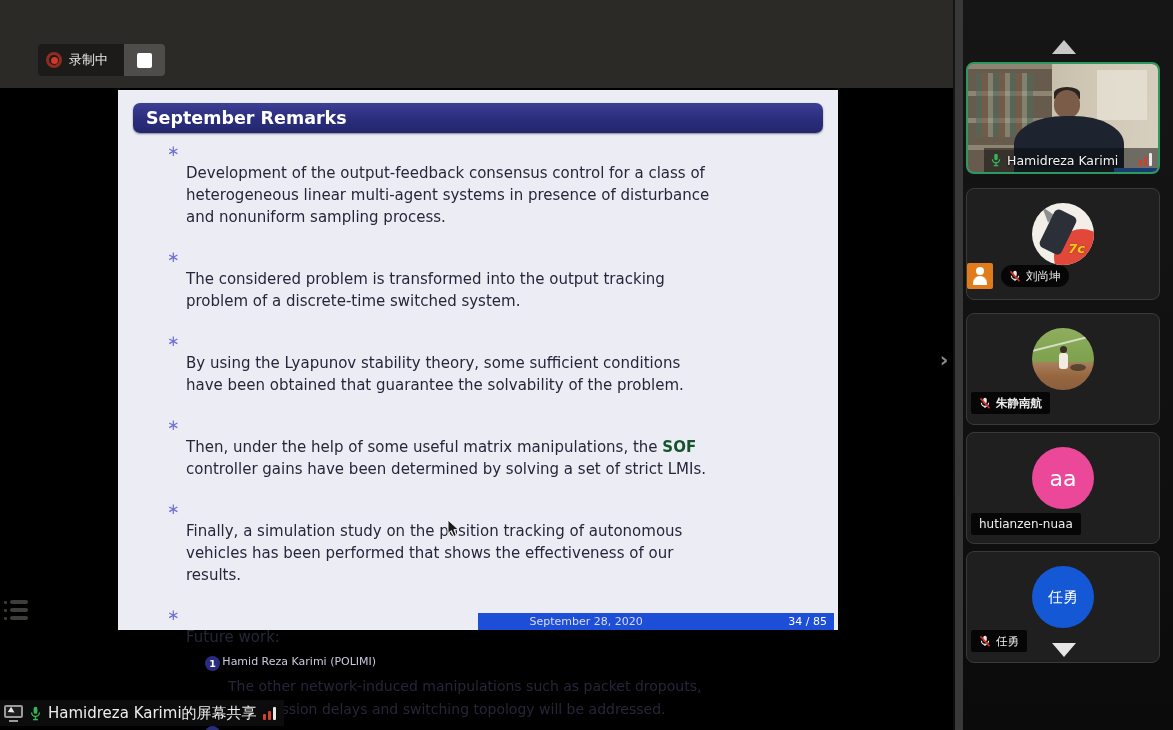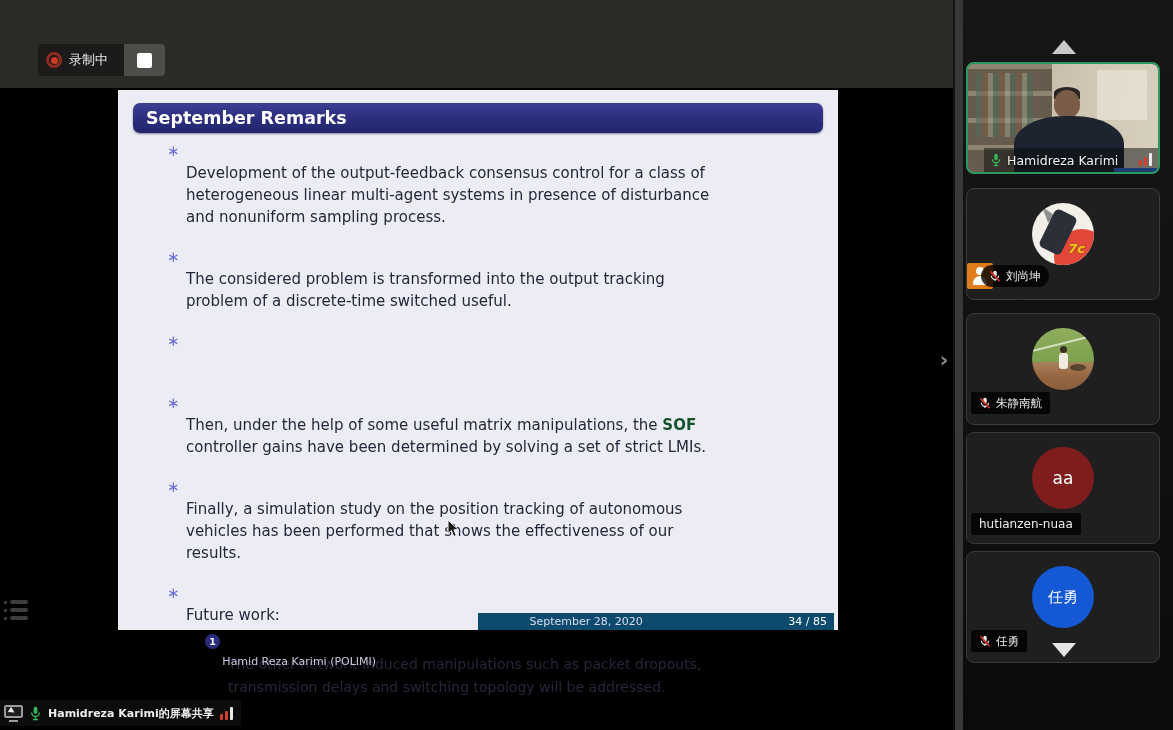--- a/index.html
+++ b/index.html
@@ -32,21 +32,21 @@
   .bullet b{font-weight:bold;color:#14532d;}
   .bullet.tight{margin-bottom:4px;}
   .subitem{position:relative;padding-left:110px;padding-right:14px;margin-bottom:1px;
            font-size:14px;line-height:23px;color:#26263a;white-space:pre-line;}
   .numcircle{position:absolute;left:87px;top:4px;width:15px;height:15px;border-radius:50%;
              background:#2a2d7e;color:#fff;font-size:9.5px;line-height:15px;text-align:center;font-weight:bold;}
   .slide-footer{position:absolute;left:3px;right:4px;bottom:0;height:17px;display:flex;font-size:11px;}
   .fseg{flex:1;display:flex;align-items:center;justify-content:center;color:#c9cade;white-space:nowrap;}
   .fseg1{background:#1e2068;margin-top:48px;}
   .fseg2{background:#2e3180;color:#d6d3c4;}
-  .fseg3{background:#0c4a6e;position:relative;}
+  .fseg3{background:#1d4ed8;position:relative;}
   .fseg3 .fdate{position:absolute;left:52px;color:#dcdcf0;}
   .fseg3 .fpage{position:absolute;right:7px;color:#fff;}
 
   
   .cursor{position:absolute;left:447px;top:519px;}
 
   
   .chevron{position:absolute;left:933px;top:346px;width:22px;height:28px;color:#8a8a8a;
            font-size:21px;line-height:28px;text-align:center;font-weight:bold;cursor:pointer;}
 
@@ -58,41 +58,41 @@
 
   
   .share-banner{position:absolute;left:0;top:700px;height:26px;background:#0c0c0c;
                 display:flex;align-items:center;gap:6px;padding:0 8px 0 4px;}
   .mon-icon{position:relative;width:19px;height:17px;flex:0 0 auto;}
   .mon-icon .scr{position:absolute;left:0;top:0;width:19px;height:13px;border:2px solid #9a9a9a;
                  border-radius:2px;background:#1d1d1d;}
   .mon-icon .ptr{position:absolute;left:5px;top:3px;width:0;height:0;border-left:6px solid #e8e8e8;
                  border-top:3px solid transparent;border-bottom:3px solid transparent;transform:rotate(32deg);}
   .mon-icon .base{position:absolute;left:5px;bottom:0;width:9px;height:2px;background:#9a9a9a;}
-  .share-text{color:#ededed;font-size:11px;white-space:nowrap;font-weight:bold;}
+  .share-text{color:#ededed;font-size:15px;white-space:nowrap;}
   .sigbars{display:flex;align-items:flex-end;gap:2px;height:13px;}
   .sigbars i{display:block;width:3px;border-radius:1px;}
   .sigbars .b1{height:6px;background:#d23f31;}
   .sigbars .b2{height:9px;background:#d23f31;}
   .sigbars .b3{height:13px;background:#e9e9e9;}
 
   
   .sidebar{position:absolute;left:953px;top:0;width:220px;height:730px;
            background:linear-gradient(180deg,#161616 0%,#101010 60%,#0b0b0b 100%);}
   .rail{position:absolute;left:2px;top:0;width:8px;height:730px;background:#383838;}
   .scroll-up{position:absolute;left:99px;top:40px;width:0;height:0;cursor:pointer;
              border-left:12px solid transparent;border-right:12px solid transparent;
              border-bottom:14px solid #c9c9c9;}
   .scroll-down{position:absolute;left:99px;top:643px;width:0;height:0;cursor:pointer;
              border-left:12px solid transparent;border-right:12px solid transparent;
              border-top:14px solid #e6e6e6;}
   .tile{position:absolute;left:13px;width:194px;height:112px;background:#1f1f1f;
         border:1px solid #3a3a3a;border-radius:8px;overflow:hidden;cursor:pointer;}
   .tile.active{border:2px solid #2c9960;}
-  .t1{top:62px;}  .t2{top:188px;}  .t3{top:313px;}  .t4{top:432px;}  .t5{top:551px;}
+  .t1{top:62px;}  .t2{top:188px;}  .t3{top:313px;font-weight:bold;}  .t4{top:432px;}  .t5{top:551px;}
 
   
   .scene{position:absolute;inset:0;background:linear-gradient(100deg,#b4ab97 0%,#cec5b2 55%,#d8d0bf 100%);}
   .shelf{position:absolute;left:0;top:0;width:44%;height:100%;
          background:repeating-linear-gradient(180deg,#8d8472 0 5px,#665b4c 5px 27px);}
   .books{position:absolute;left:4%;top:8%;width:30%;height:60%;
          background:repeating-linear-gradient(90deg,#4d6b5a 0 6px,#7d5b45 6px 12px,#9aa08a 12px 17px);
          opacity:.55;}
   .window{position:absolute;right:6%;top:6%;width:26%;height:46%;background:#e6e1d4;opacity:.8;}
   .torso{position:absolute;left:24%;bottom:-4px;width:58%;height:56%;background:#1d2430;
@@ -116,27 +116,27 @@
                   border-left:5px solid transparent;border-right:5px solid transparent;transform:rotate(-38deg);}
   .av-photo1 .seven{position:absolute;right:9px;bottom:9px;color:#f5c518;font-weight:bold;
                   font-style:italic;font-size:13px;text-shadow:0 0 2px #7a4a00;}
   .av-photo2{background:linear-gradient(180deg,#8fae5d 0%,#7da14e 54%,#a97f5c 56%,#96663f 78%,#8a5f3f 100%);}
   .av-photo2 .line{position:absolute;left:-4px;top:14px;width:72px;height:2px;background:rgba(255,255,255,.65);
                   transform:rotate(-14deg);}
   .av-photo2 .kid-h{position:absolute;left:28px;top:18px;width:7px;height:7px;border-radius:50%;background:#3a2d22;}
   .av-photo2 .kid-b{position:absolute;left:27px;top:25px;width:9px;height:16px;border-radius:3px;background:#f0ece2;}
   .av-photo2 .shadow{position:absolute;left:38px;top:36px;width:16px;height:7px;border-radius:50%;background:rgba(30,30,20,.55);}
   .av-init{display:flex;align-items:center;justify-content:center;color:#fff;}
-  .av-blue1{background:#7f1d1d;font-size:17px;}
+  .av-blue1{background:#ec4899;font-size:22px;}
   .av-blue2{background:#1558d6;font-size:15px;}
 
   
   .nlabel{position:absolute;left:4px;bottom:10px;height:22px;background:rgba(0,0,0,.8);border-radius:2px;
           display:flex;align-items:center;gap:5px;padding:0 8px;color:#ededed;font-size:11.5px;white-space:nowrap;}
-  .t2 .nlabel{left:14px;bottom:12px;border-radius:11px;}
+  .t2 .nlabel{left:34px;bottom:12px;border-radius:11px;}
   .t4 .nlabel{bottom:8px;font-size:12px;}
   .badge{position:absolute;left:0;bottom:10px;width:26px;height:26px;background:#e07c1c;border-radius:2px;}
   .badge .bh{position:absolute;left:9px;top:4px;width:8px;height:8px;border-radius:50%;background:#fff;}
   .badge .bb{position:absolute;left:6px;top:13px;width:14px;height:9px;border-radius:7px 7px 0 0;background:#fff;}
 
   .micsvg{flex:0 0 auto;display:block;}
 </style>
 </head>
 <body>
 
@@ -158,24 +158,25 @@
     <div class="slide-title">September Remarks</div>
 
     <div class="slide-body">
       <div class="bullet">
         <span class="star">∗</span><span>Development of the output-feedback consensus control for a class of
 heterogeneous linear multi-agent systems in presence of disturbance
 and nonuniform sampling process.</span>
       </div>
       <div class="bullet">
         <span class="star">∗</span><span>The considered problem is transformed into the output tracking
-problem of a discrete-time switched useful.</span>
-      </div>
-      <div class="bullet">
-        <span class="star">∗</span>
+problem of a discrete-time switched system.</span>
+      </div>
+      <div class="bullet">
+        <span class="star">∗</span><span>By using the Lyapunov stability theory, some sufficient conditions
+have been obtained that guarantee the solvability of the problem.</span>
       </div>
       <div class="bullet">
         <span class="star">∗</span><span>Then, under the help of some useful matrix manipulations, the </span><b>SOF</b><span>
 controller gains have been determined by solving a set of strict LMIs.</span>
       </div>
       <div class="bullet">
         <span class="star">∗</span><span>Finally, a simulation study on the position tracking of autonomous
 vehicles has been performed that shows the effectiveness of our
 results.</span>
       </div>

